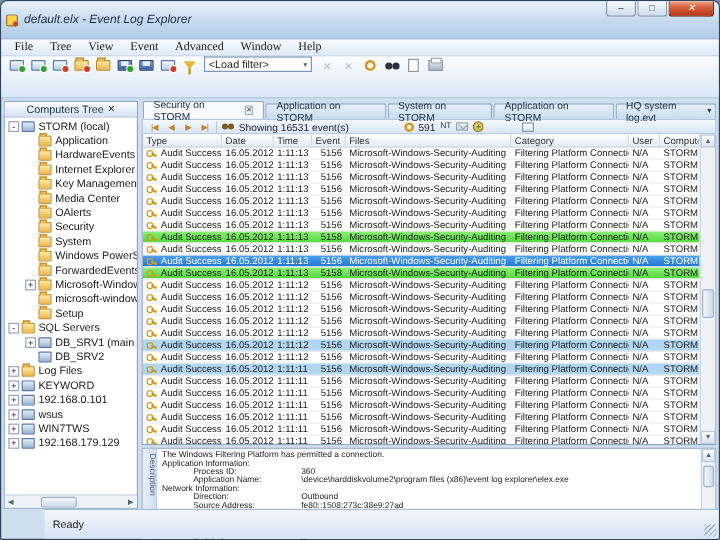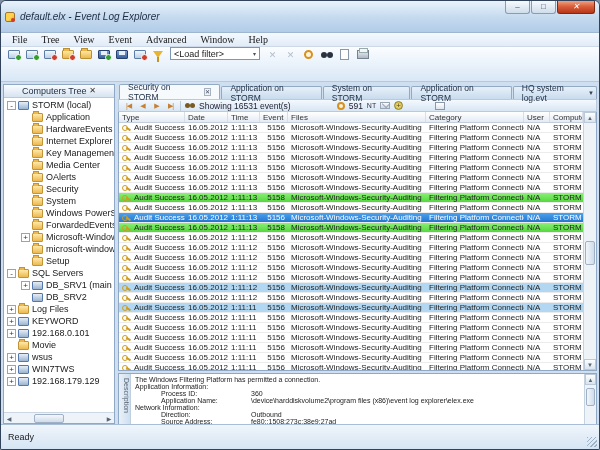--- a/index.html
+++ b/index.html
@@ -178,21 +178,21 @@
   .bottom-tabs { height:14px; flex:none; display:flex; align-items:flex-start; gap:2px; padding:1px 0 0 2px; }
   .bt-close { width:10px; height:10px; font-size:7px; line-height:9px; text-align:center; color:#334; }
   .bottom-tab { height:12px; padding:0 10px; display:flex; align-items:center; font-size:8.5px;
         color:#1c2c42; background:linear-gradient(#edf3fa,#d2e0f0); border:1px solid #93aac4;
         border-top:none; border-radius:0 0 2px 2px; }
   .bottom-tab[data-active="true"] { background:#f8fbfe; }
 
   
   .statusbar { height:16px; flex:none; display:flex; align-items:center; padding:12px 7px;
         background:linear-gradient(#eff5fb,#d6e4f3); border-top:1px solid #a8bed6;
-        font-size:9px; color:#222; position:relative; }
+        font-size:9px; color:#222; position:relative;margin-left:36px; }
   .grip { position:absolute; right:2px; bottom:2px; width:10px; height:10px;
         background:repeating-linear-gradient(135deg,#9fb1c4 0 1px,transparent 1px 3px); }
 </style>
 </head>
 <body>
 
 <div class="window">
 
   <div class="titlebar">
     <span class="app-icon"></span>
@@ -369,25 +369,20 @@
           <div class="tree-item" data-level="0" data-exp="plus" data-icon="computer">
             <span class="expander">+</span>
             <span class="t-icon"></span>
             <span>KEYWORD</span>
           </div>
           <div class="tree-item" data-level="0" data-exp="plus" data-icon="computer">
             <span class="expander">+</span>
             <span class="t-icon"></span>
             <span>192.168.0.101</span>
           </div>
-          <div class="tree-item" data-level="0" data-exp="none" data-icon="folder">
-            <span class="expander"></span>
-            <span class="t-icon"></span>
-            <span>Movie</span>
-          </div>
           <div class="tree-item" data-level="0" data-exp="plus" data-icon="computer">
             <span class="expander">+</span>
             <span class="t-icon"></span>
             <span>wsus</span>
           </div>
           <div class="tree-item" data-level="0" data-exp="plus" data-icon="computer">
             <span class="expander">+</span>
             <span class="t-icon"></span>
             <span>WIN7TWS</span>
           </div>

